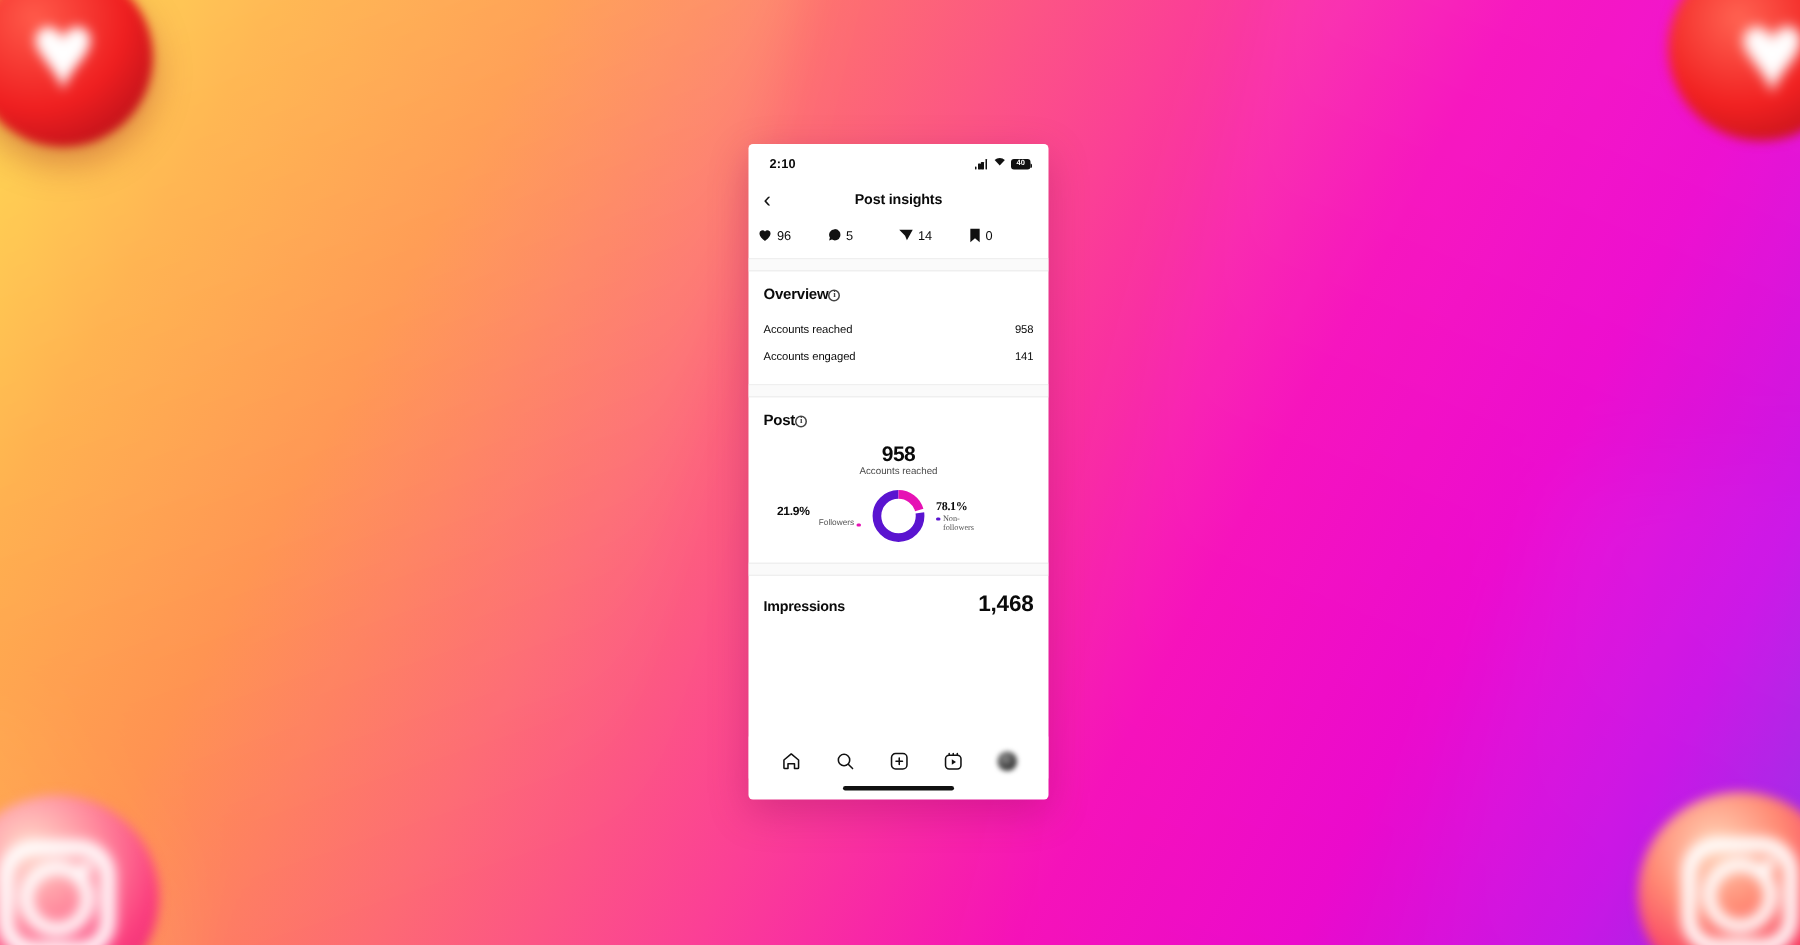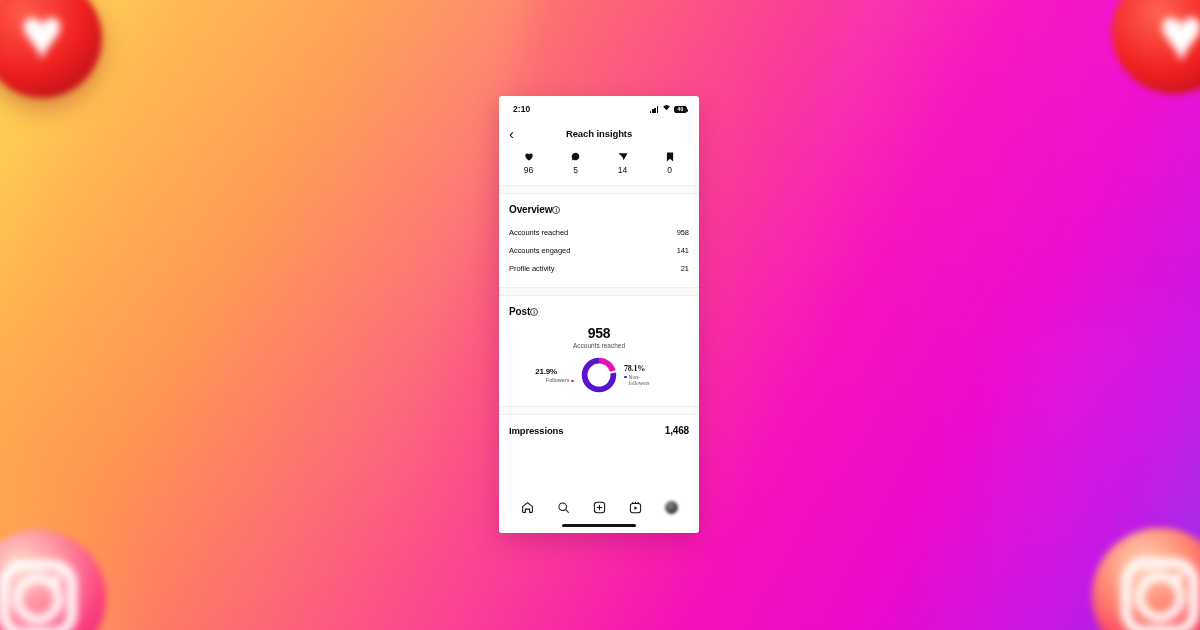--- a/index.html
+++ b/index.html
@@ -161,21 +161,21 @@
   .nav-title {
     position:absolute; left:0; right:0; text-align:center;
     font-size:9.5px; font-weight:bold; letter-spacing:-.1px;
   }
 
   
   .engage-row {
     display:flex; padding:6px 6px 10px;
   }
   .engage-item {
-    flex:1; display:flex; flex-direction:column; align-items:center; gap:3px;
+    flex:1; display:flex; flex-direction:row; align-items:center; gap:3px;
   }
   .engage-icon { height:11px; display:flex; align-items:center; justify-content:center; }
   .engage-icon svg { display:block; }
   .engage-value { font-size:8.5px; letter-spacing:-.1px; }
 
   .divider { height:1px; background:#efefef; }
   .block-gap { height:7px; background:#fafafa; }
 
   
   .section { padding:10px 10px 2px; }
@@ -199,37 +199,37 @@
   
   .reach-total { text-align:center; margin-top:3px; }
   .reach-total .big { font-size:14px; font-weight:bold; letter-spacing:-.3px; }
   .reach-total .sub { font-size:6.5px; color:#4a4a4a; margin-top:1px; }
 
   .donut-wrap {
     display:flex; align-items:center; justify-content:center;
     gap:6px; margin-top:7px; padding-bottom:10px;
   }
   .legend { width:56px; }
-  .legend.left { text-align:center; }
+  .legend.left { text-align:left; }
   .legend.right { text-align:left;font-family:Liberation Serif, serif; }
   .legend .pct { font-size:8px; font-weight:bold; letter-spacing:-.2px; }
   .legend .lbl { font-size:5.5px; color:#555; line-height:1.15; margin-top:1px; }
   .legend.left .lbl { display:flex; justify-content:flex-end; align-items:center; gap:2px; }
   .legend.right .lbl { display:flex; justify-content:flex-start; align-items:flex-start; gap:2px; }
   .dot { width:2.6px; height:2.6px; border-radius:50%; flex:0 0 auto; margin-top:2px; }
   .legend.right .lbl span.txt { max-width:30px; display:block; }
 
   .donut { width:38px; height:38px; flex:0 0 38px; }
 
   
   .imp-head {
     display:flex; justify-content:space-between; align-items:baseline;
     font-size:9.5px; font-weight:bold; letter-spacing:-.15px;
   }
-  .imp-head .num { font-size:10px; font-weight:bold; }
+  .imp-head .num { font-size:15px; font-weight:bold; }
 
   
   .spacer { flex:1 1 auto; }
   .tabbar {
     flex:0 0 auto;
     display:flex; align-items:center; justify-content:space-around;
     padding:7px 10px 3px;
     background:#fff;
   }
   .tab-btn { width:22px; height:18px; display:flex; align-items:center; justify-content:center; cursor:pointer; }
@@ -289,21 +289,21 @@
           </svg>
       </span>
       <span class="battery">
         <span>40</span>
       </span>
     </div>
   </div>
 
   <div class="navbar">
     <div class="back-chevron">‹</div>
-    <div class="nav-title">Reach insights</div>
+    <div class="nav-title">Post insights</div>
   </div>
 
   <div class="engage-row">
 
     <div class="engage-item">
       <span class="engage-icon">
         <svg width="10" height="9" viewBox="0 0 24 22">
             <path fill="#111" d="M12 21s-9-5.6-9-12A5 5 0 0 1 12 5.6 5 5 0 0 1 21 9c0 6.4-9 12-9 12z"></path>
           </svg>
       </span>
@@ -348,24 +348,20 @@
       <span class="info-icon">i</span>
     </div>
 
     <div class="stat-row">
       <span>Accounts reached</span>
       <span class="val">958</span>
     </div>
     <div class="stat-row">
       <span>Accounts engaged</span>
       <span class="val">141</span>
-    </div>
-    <div class="stat-row">
-      <span>Profile activity</span>
-      <span class="val">21</span>
     </div>
   </div>
 
   <div style="height:8px"></div>
   <div class="divider"></div>
   <div class="block-gap"></div>
   <div class="divider"></div>
 
   <div class="section">
     <div class="section-head">

